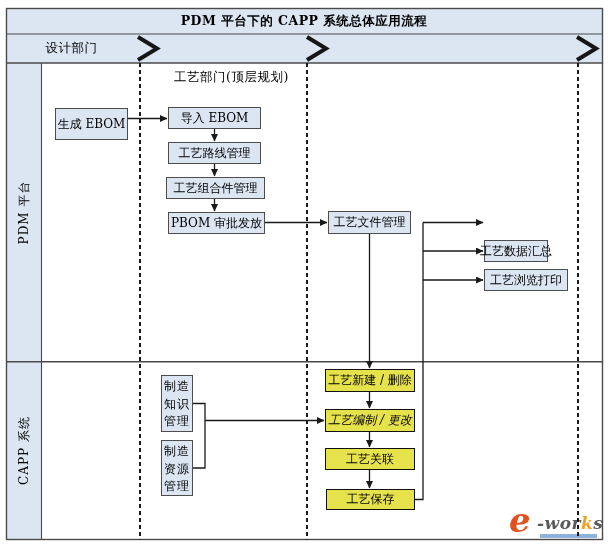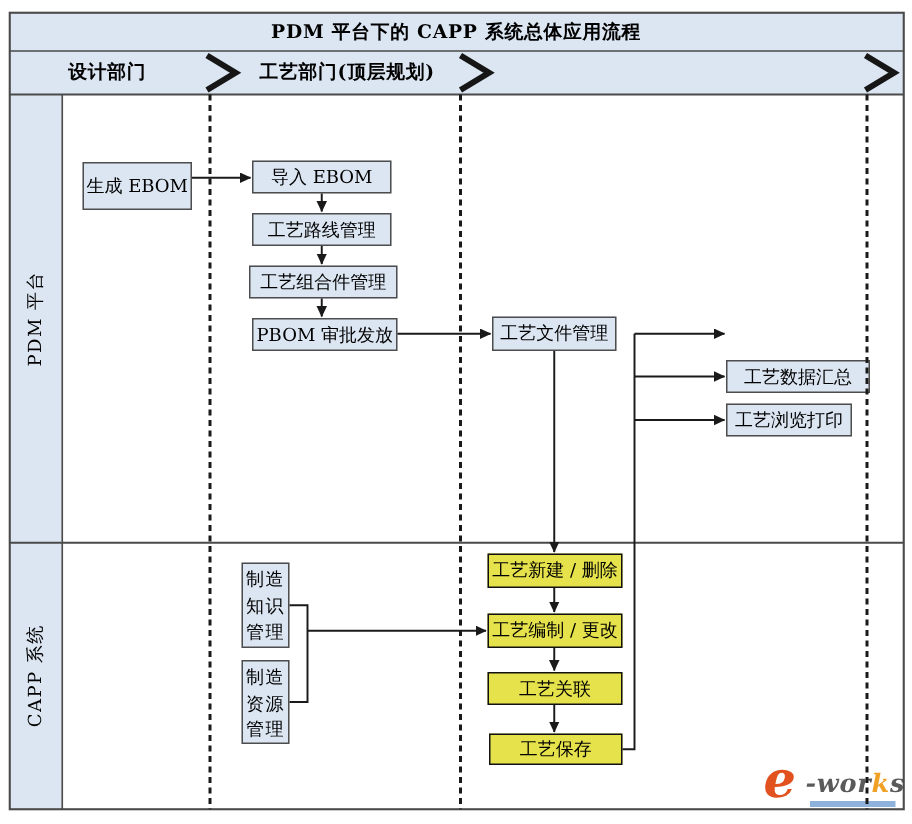--- a/index.html
+++ b/index.html
@@ -10,21 +10,21 @@
   .fill { position:absolute; background:var(--panel-blue); }
 
   .title-text {
     position:absolute; left:6px; top:8px; width:596px; height:26px;
     display:flex; align-items:center; justify-content:center;
     font-size:12.5px; font-weight:bold; letter-spacing:0.5px;
   }
   .col-header {
     position:absolute; top:33px; height:30px;
     display:flex; align-items:center; justify-content:center;
-    font-size:12.5px; letter-spacing:0.5px;font-weight:bold;
+    font-size:12.5px; letter-spacing:0.5px;
   }
   .side-label {
     position:absolute; width:120px; height:15px; text-align:center;
     font-size:12px; letter-spacing:1px; transform:rotate(-90deg);
     line-height:15px;
   }
 
   .node {
     position:absolute; box-sizing:border-box;
     display:flex; align-items:center; justify-content:center;
@@ -66,38 +66,38 @@
 
 <div class="stage">
 
   <div class="fill" style="left:6px; top:8px; width:596px; height:26px;"></div>
   <div class="fill" style="left:6px; top:34px; width:596px; height:29px;"></div>
   <div class="fill" style="left:6px; top:63px; width:35px; height:299px;"></div>
   <div class="fill" style="left:6px; top:362px; width:35px; height:178px;"></div>
 
   <div class="title-text">PDM 平台下的 CAPP 系统总体应用流程</div>
   <div class="col-header" style="left:6px; width:131px;">设计部门</div>
-  <div class="col-header" style="left:157px; width:149px;">工艺部门(顶层规划)</div>
+  <div class="col-header" style="left:157px; width:149px;margin-top:29px;">工艺部门(顶层规划)</div>
 
   <div class="side-label" style="left:-36px; top:205px;">PDM 平台</div>
   <div class="side-label" style="left:-36px; top:443px;">CAPP 系统</div>
 
   <div class="node blue" style="left:55px; top:108px; width:73px; height:32px;">生成 EBOM</div>
   <div class="node blue" style="left:168px; top:107px; width:93px; height:22px;">导入 EBOM</div>
   <div class="node blue" style="left:168px; top:142px; width:93px; height:22px;">工艺路线管理</div>
   <div class="node blue" style="left:166px; top:177px; width:99px; height:22px;">工艺组合件管理</div>
   <div class="node blue" style="left:168px; top:212px; width:97px; height:22px;">PBOM 审批发放</div>
   <div class="node blue" style="left:328px; top:211px; width:83px; height:23px;">工艺文件管理</div>
-  <div class="node blue" style="left:484px; top:240px; width:96px; height:22px;">工艺数据汇总</div>
+  <div class="node blue" style="left:484px; top:240px; width:64px; height:22px;">工艺数据汇总</div>
   <div class="node blue" style="left:484px; top:269px; width:84px; height:22px;">工艺浏览打印</div>
 
   <div class="node blue tall" style="left:161px; top:375px; width:32px; height:57px;">制造知识管理</div>
   <div class="node blue tall" style="left:161px; top:440px; width:32px; height:56px;">制造资源管理</div>
   <div class="node yellow" style="left:325px; top:369px; width:90px; height:23px;">工艺新建 / 删除</div>
-  <div class="node yellow" style="left:325px; top:409px; width:90px; height:23px;">工艺编制 / 更改</div>
+  <div class="node yellow" style="left:325px; top:409px; width:90px; height:23px;font-style:italic;">工艺编制 / 更改</div>
   <div class="node yellow" style="left:325px; top:448px; width:90px; height:22px;">工艺关联</div>
   <div class="node yellow" style="left:326px; top:489px; width:89px; height:21px;">工艺保存</div>
 
   <div class="logo">
     <span class="e">e</span>
     <span class="txt"><span>-wor</span><span class="k">k</span><span>s</span></span>
     <div class="underline"></div>
   </div>
 
   <svg class="overlay" width="608" height="549" viewBox="0 0 608 549">

